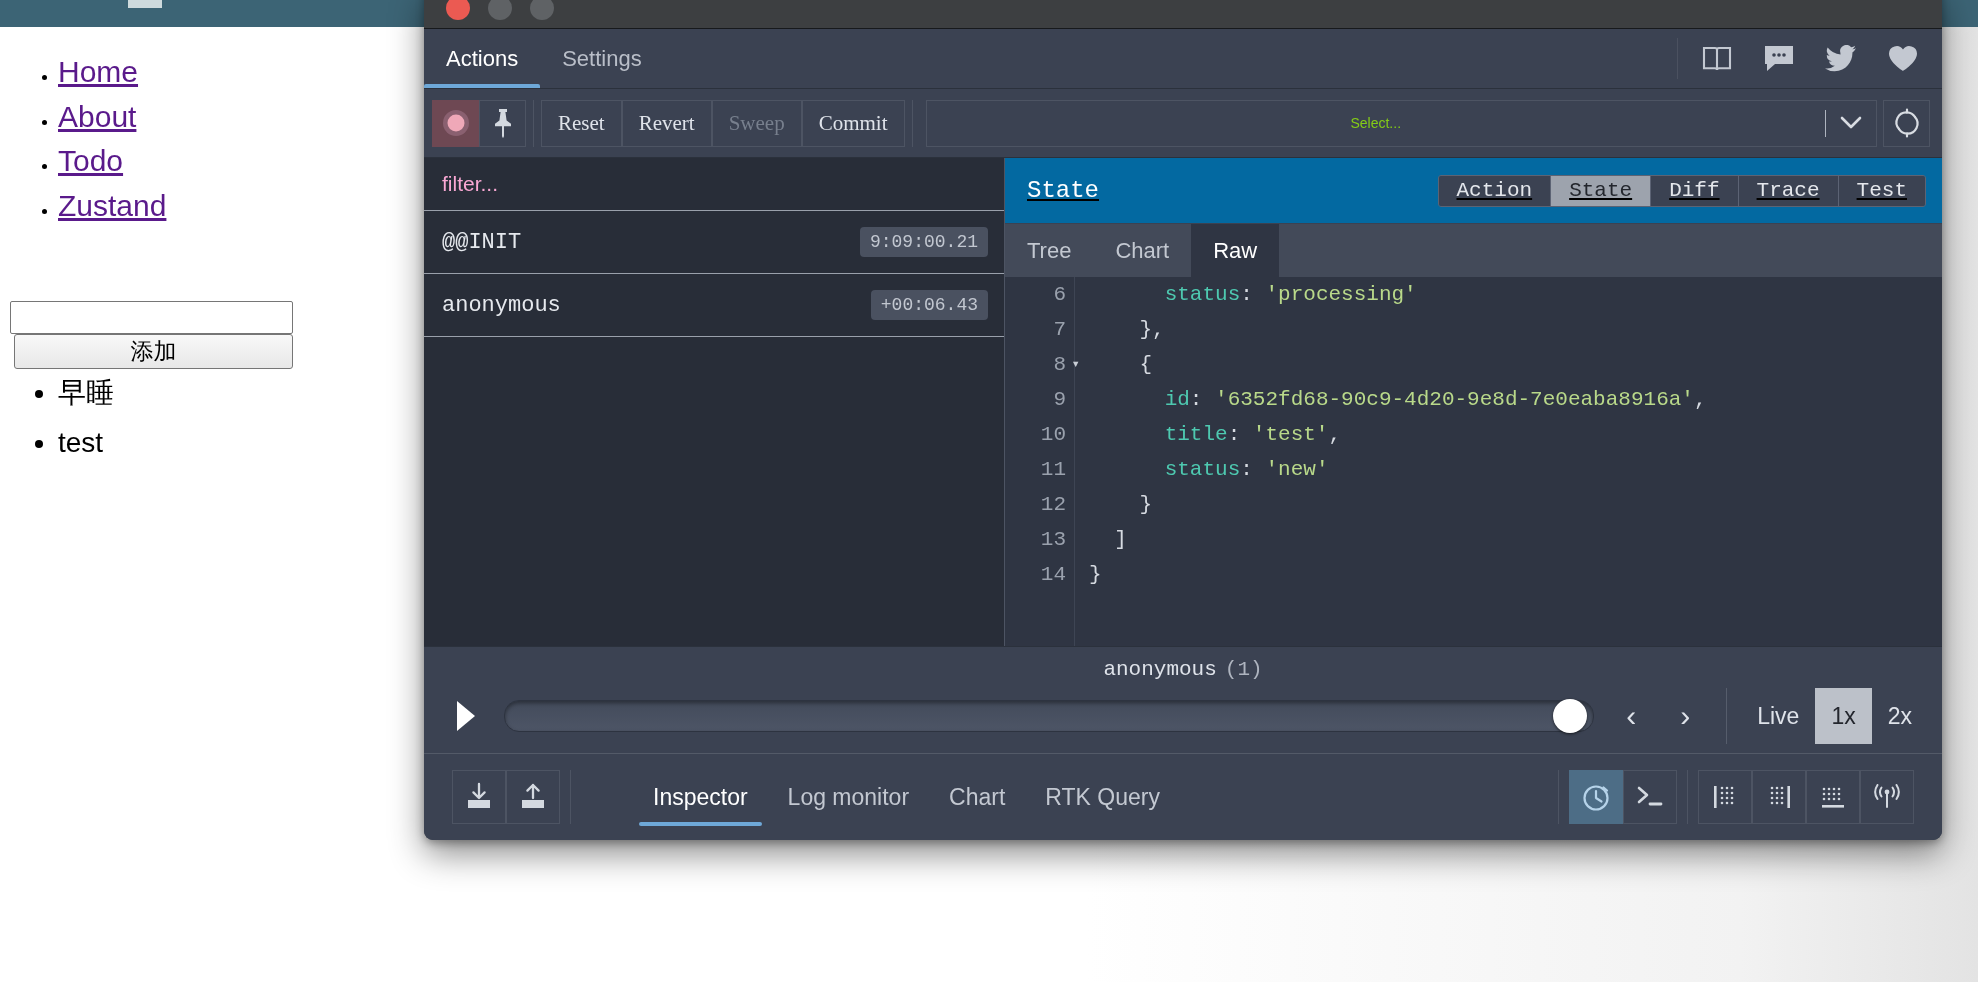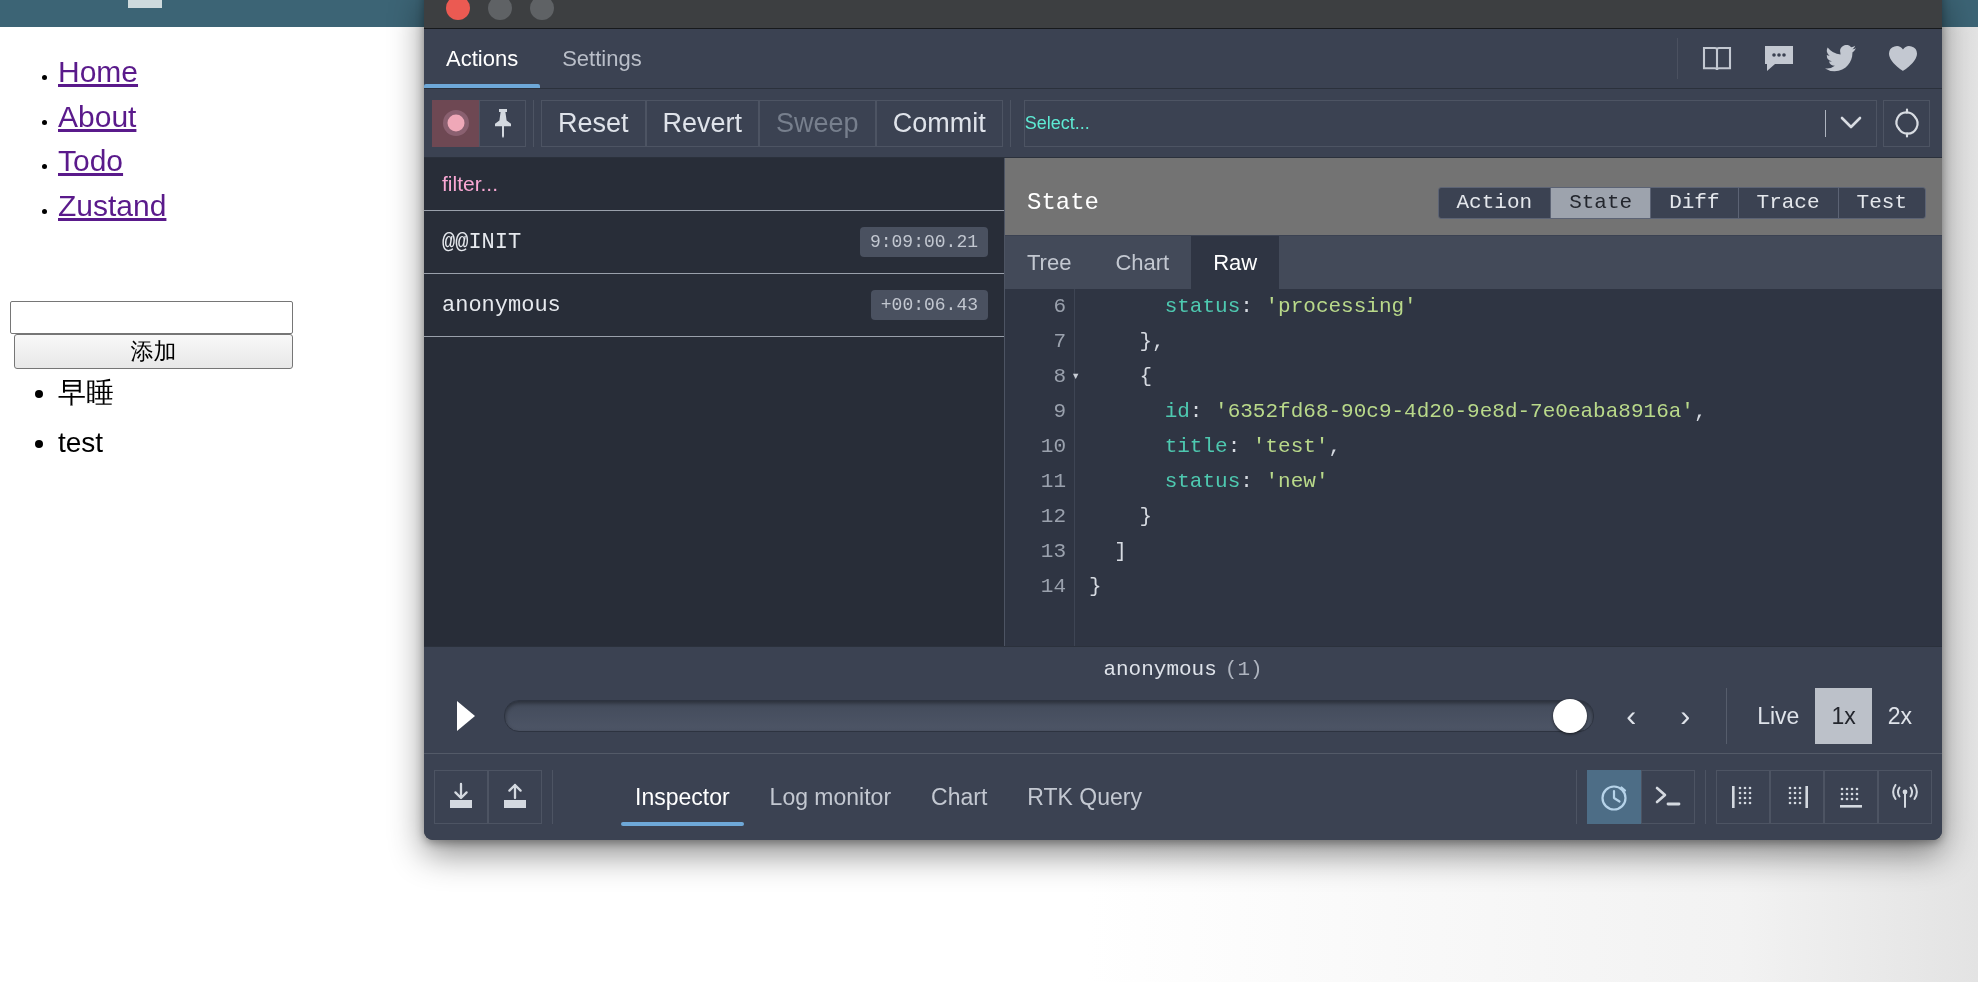--- a/index.html
+++ b/index.html
@@ -106,37 +106,37 @@
 
   
   #toolbar{
     height:68px;flex:0 0 68px;background:#3b4252;
     display:flex;align-items:center;padding:0 12px 0 8px;gap:0;
     border-bottom:1px solid #2b313c;
   }
   .tbbtn{
     height:47px;min-width:47px;box-sizing:border-box;
     border:1px solid #4d5463;background:#3b4252;
-    color:#dfe3ea;font-size:27px;
+    color:#dfe3ea;font-size:21px;
     display:flex;align-items:center;justify-content:center;
     padding:0 16px;cursor:pointer;
-    font-family:Liberation Sans, sans-serif;
+    font-family:Liberation Serif, serif;
   }
   .tbbtn.icon{padding:0;width:47px;}
   .tbbtn.rec{background:#6e4853;border-color:#6e4853;}
   .tbbtn.disabled{color:#777f8d;cursor:default;}
   .tbsep{width:1px;height:47px;background:#4d5463;margin:0 7px;flex:0 0 1px;}
   #selectbox{
     flex:1;height:47px;box-sizing:border-box;
     border:1px solid #4d5463;background:#3b4252;
     display:flex;align-items:center;margin:0 6px;
     position:relative;
   }
   #selectbox .sel-text{
-    flex:1;color:#5eead4;font-size:18px;
+    flex:1;text-align:center;color:#84cc16;font-size:14px;
   }
   #selectbox .sel-div{width:1px;height:27px;background:#aeb4bf;}
   #selectbox .sel-arrow{
     width:50px;display:flex;align-items:center;justify-content:center;
     color:#d8dce2;font-size:20px;
   }
 
   
   #main{flex:1;display:flex;min-height:0;background:#3b4252;}
   #left{
@@ -160,23 +160,24 @@
   }
   .action-row .atime{
     background:#4a5160;color:#c2c7d0;
     font-family:"Liberation Mono",monospace;font-size:18px;
     padding:5px 10px;border-radius:4px;
   }
   #left-fill{flex:1;}
 
   #right{flex:1;display:flex;flex-direction:column;min-width:0;background:#3b4252;}
   #rhead{
-    height:65px;flex:0 0 65px;background:#737373;
-    display:flex;align-items:center;padding:12px 16px 0 22px;
+    height:65px;flex:0 0 65px;background:#0369a1;
+    display:flex;align-items:center;padding:0 16px 0 22px;
     border-bottom:1px solid #3b4252;
+    text-decoration:underline;
   }
   #rhead .rtitle{flex:1;color:#ffffff;font-size:24px;font-family:"Liberation Mono",monospace;}
   .seg{display:flex;border:1px solid #5c6374;border-radius:3px;overflow:hidden;}
   .seg .sgb{
     padding:0 18px;height:30px;display:flex;align-items:center;
     background:#3b4252;color:#e4e7ec;font-size:21px;cursor:pointer;
     font-family:"Liberation Mono",monospace;
     border-right:1px solid #5c6374;
   }
   .seg .sgb:last-child{border-right:none;}
@@ -248,21 +249,21 @@
   .speedbtn{
     padding:0 16px;height:56px;display:flex;align-items:center;
     color:#dfe3ea;font-size:23px;cursor:pointer;
   }
   .speedbtn.active{background:#bcc1c9;color:#23262d;}
 
   
   #bottombar{
     height:86px;flex:0 0 86px;background:#3b4252;
     border-top:1px solid #535a68;
-    display:flex;align-items:center;padding:0 10px;
+    display:flex;align-items:center;padding:0 28px;
   }
   .bbicon{
     width:54px;height:54px;box-sizing:border-box;
     border:1px solid #4d5463;background:#3b4252;
     display:flex;align-items:center;justify-content:center;
     cursor:pointer;
   }
   .bbsep{width:1px;height:54px;background:#4d5463;margin:0 10px;flex:0 0 1px;}
   #bottom-tabs{display:flex;align-items:stretch;height:86px;margin-left:52px;}
   .btab{

